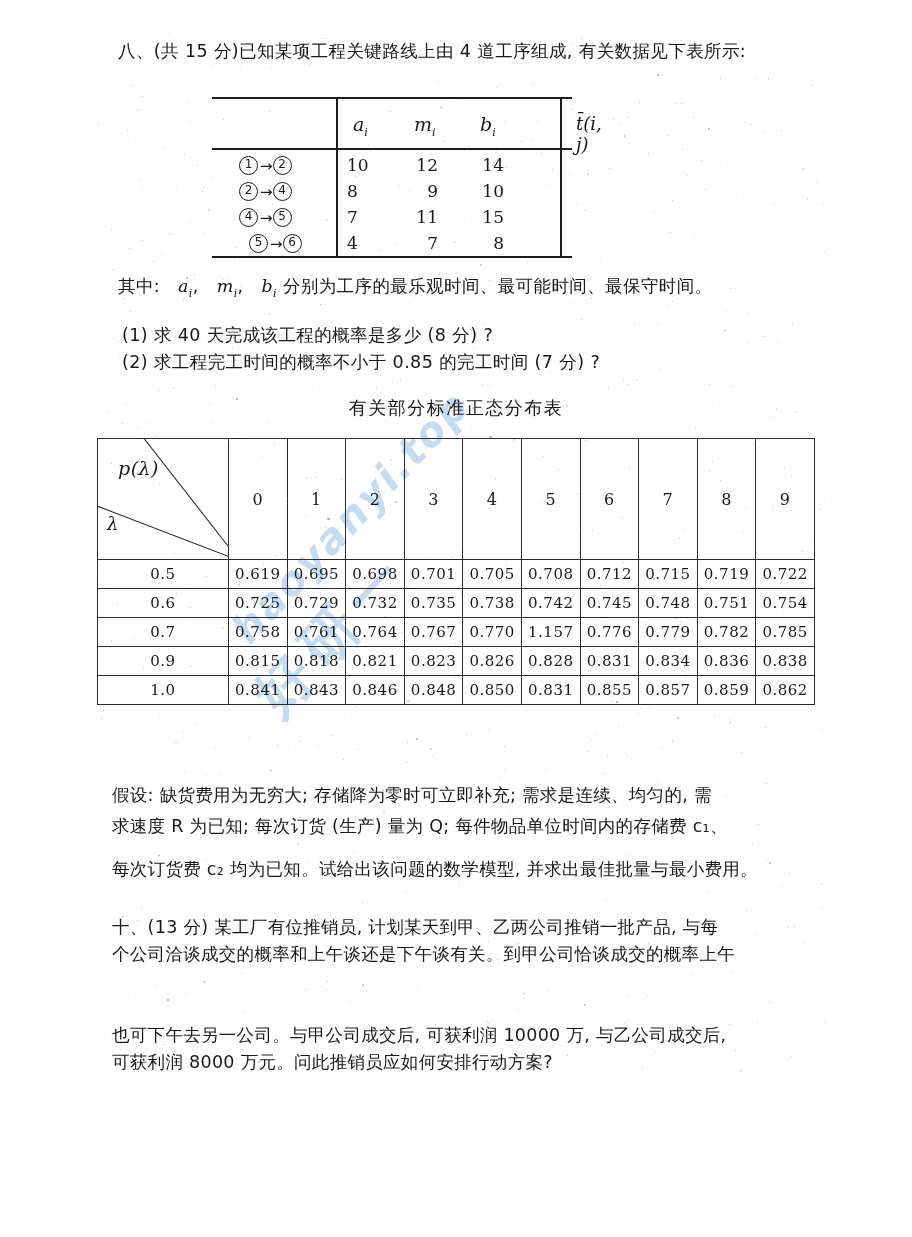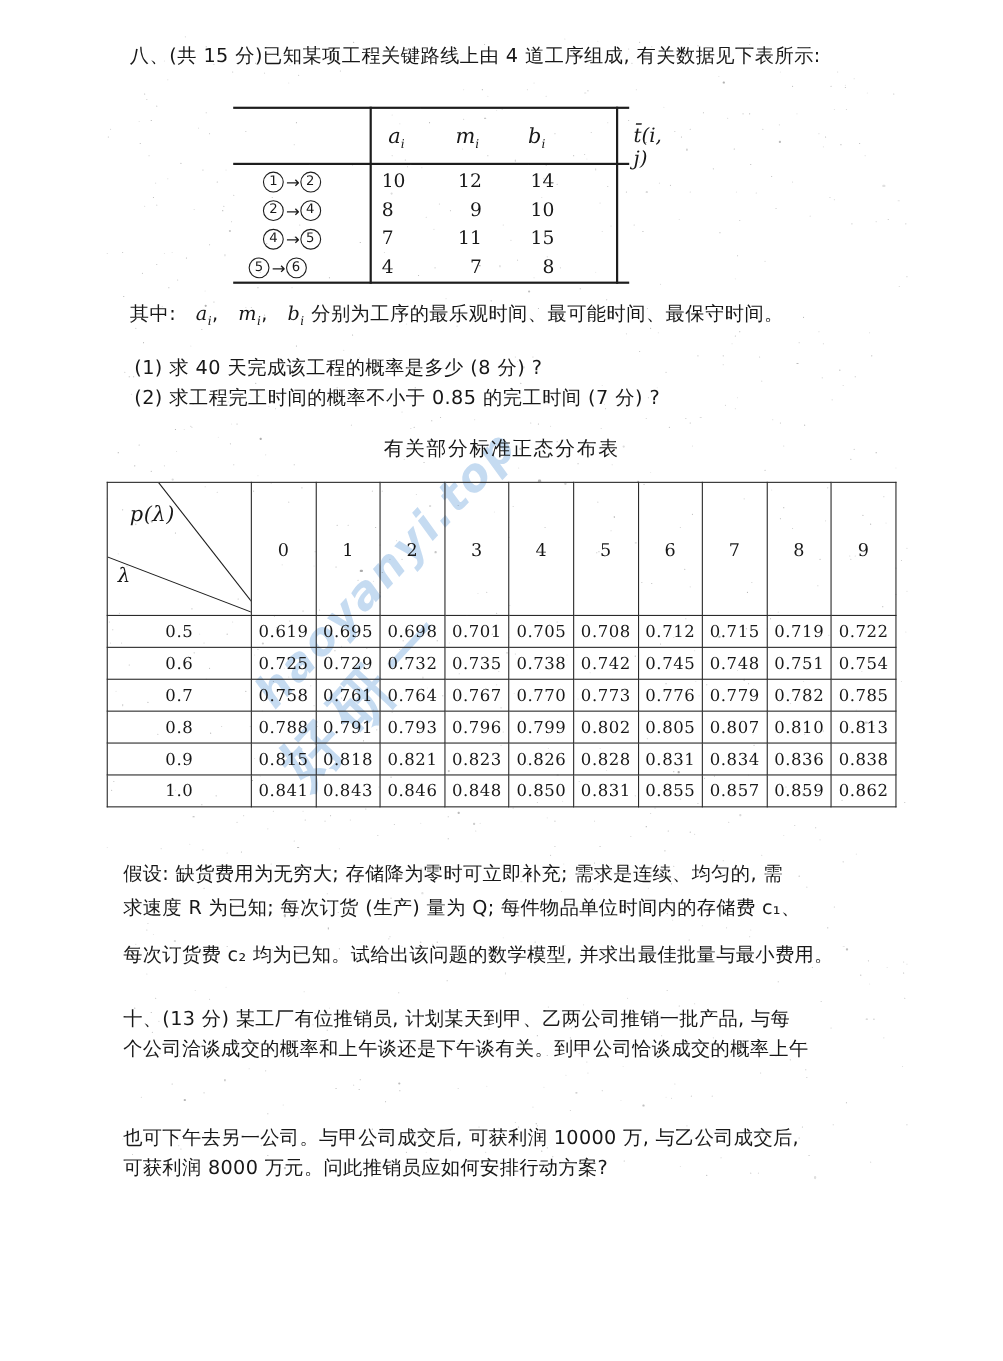--- a/index.html
+++ b/index.html
@@ -241,21 +241,21 @@
 
       <div class="t1-row-lbl" style="left:27px; top:58px;">
         <span class="circnum">1</span><span class="arrw">→</span><span class="circnum">2</span>
       </div>
       <div class="t1-row-lbl" style="left:27px; top:84px;">
         <span class="circnum">2</span><span class="arrw">→</span><span class="circnum">4</span>
       </div>
       <div class="t1-row-lbl" style="left:27px; top:110px;">
         <span class="circnum">4</span><span class="arrw">→</span><span class="circnum">5</span>
       </div>
-      <div class="t1-row-lbl" style="left:14px; top:136px;">
+      <div class="t1-row-lbl" style="left:37px; top:136px;">
         <span class="circnum">5</span><span class="arrw">→</span><span class="circnum">6</span>
       </div>
 
       <div class="t1-num" style="left:135px; top:58px; text-align:left;">10</div>
       <div class="t1-num" style="left:135px; top:84px; text-align:left;">8</div>
       <div class="t1-num" style="left:135px; top:110px; text-align:left;">7</div>
       <div class="t1-num" style="left:135px; top:136px; text-align:left;">4</div>
 
       <div class="t1-num" style="left:196px; top:58px;">12</div>
       <div class="t1-num" style="left:196px; top:84px;">9</div>
@@ -333,38 +333,25 @@
           <td>0.751</td>
           <td>0.754</td>
         </tr>
         <tr>
           <td class="rowhdr">0.7</td>
           <td>0.758</td>
           <td>0.761</td>
           <td>0.764</td>
           <td>0.767</td>
           <td>0.770</td>
-          <td>0.773</td>
+          <td>1.157</td>
           <td>0.776</td>
           <td>0.779</td>
           <td>0.782</td>
           <td>0.785</td>
-        </tr>
-        <tr>
-          <td class="rowhdr">0.8</td>
-          <td>0.788</td>
-          <td>0.791</td>
-          <td>0.793</td>
-          <td>0.796</td>
-          <td>0.799</td>
-          <td>0.802</td>
-          <td>0.805</td>
-          <td>0.807</td>
-          <td>0.810</td>
-          <td>0.813</td>
         </tr>
         <tr>
           <td class="rowhdr">0.9</td>
           <td>0.815</td>
           <td>0.818</td>
           <td>0.821</td>
           <td>0.823</td>
           <td>0.826</td>
           <td>0.828</td>
           <td>0.831</td>

